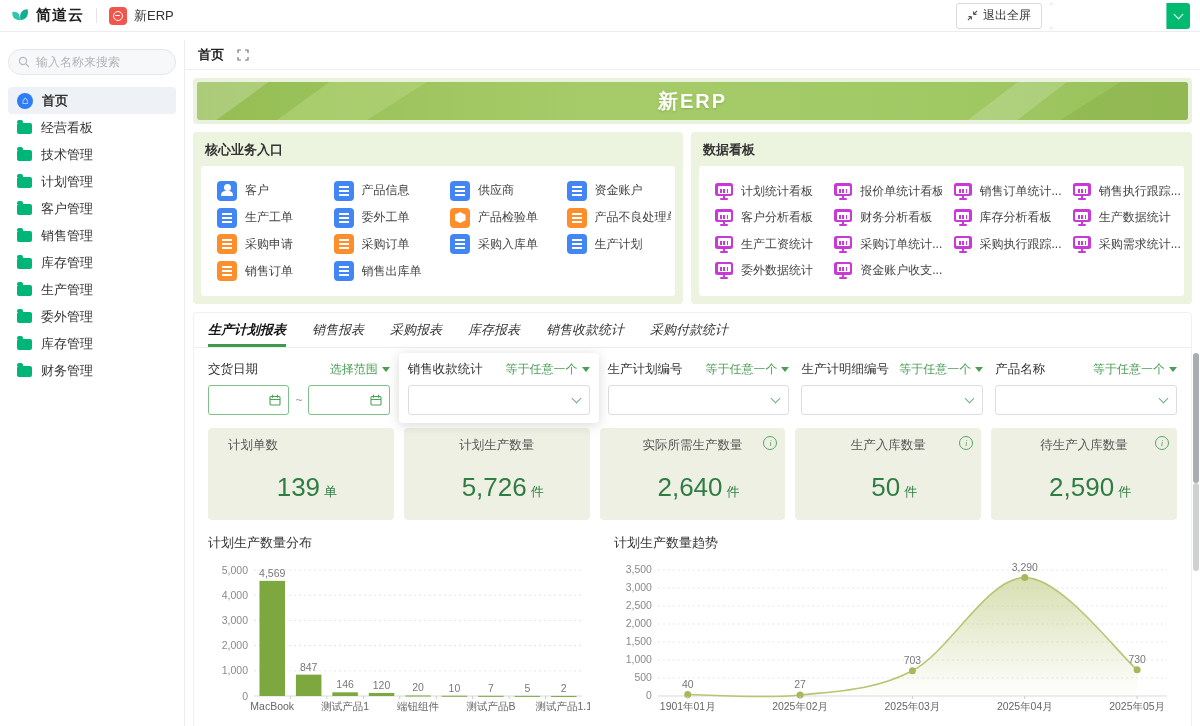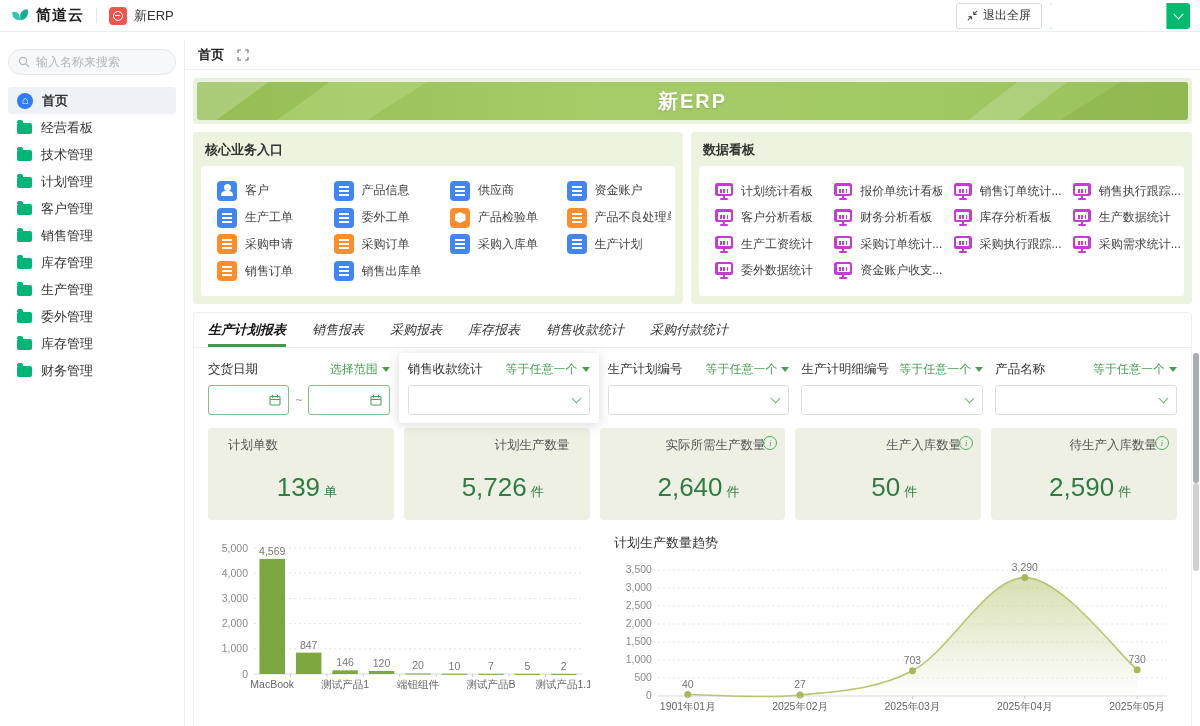--- a/index.html
+++ b/index.html
@@ -88,21 +88,21 @@
   .caret{width:0;height:0;border:4px solid transparent;border-top:5px solid #4a9e55;margin-top:4px;}
   .f-select{height:30px;border:1px solid #dcdee2;border-radius:3px;background:#fff;display:flex;align-items:center;justify-content:flex-end;padding:0 9px;cursor:pointer;}
   .chev-g{width:7px;height:7px;border-right:1.5px solid #74ad7e;border-bottom:1.5px solid #74ad7e;transform:rotate(45deg);margin-top:-3px;}
   .f-dates{display:flex;align-items:center;gap:6px;}
   .f-date{flex:1;height:30px;border:1px solid #7fc08d;border-radius:3px;background:#fff;display:flex;align-items:center;justify-content:flex-end;padding:0 7px;cursor:text;}
   .tilde{color:#9aa0a6;font-size:12px;}
 
   
   .stats{display:flex;gap:10px;padding:4px 14px 0;}
   .stat{flex:1;background:#eef0e4;border-radius:4px;height:92px;position:relative;padding:9px 20px;}
-  .stat-label{font-size:12.5px;color:#555;text-align:right;}
+  .stat-label{font-size:12.5px;color:#555;text-align:center;}
   .stat.align-left .stat-label{text-align:left;}
   .stat-value{position:absolute;left:12px;right:0;top:44px;text-align:center;color:#2f7d43;}
   .stat-value .num{font-size:26px;}
   .stat-value .unit{font-size:13px;margin-left:4px;}
   .info-icon{width:14px;height:14px;border:1px solid #58a862;border-radius:50%;color:#58a862;font-size:9px;line-height:12px;text-align:center;font-style:italic;font-family:"Liberation Serif",serif;cursor:pointer;}
   .stat .info-icon{position:absolute;top:8px;right:8px;}
 
   
   .charts{display:flex;gap:24px;padding:14px 14px 0;}
   .chart-left{flex:0 0 382px;}
@@ -495,20 +495,21 @@
               <div class="stat-value"><span class="num">50</span><span class="unit">件</span></div>
             </div>
             <div class="stat">
               <div class="stat-label">待生产入库数量</div>
               <span class="info-icon">i</span>
               <div class="stat-value"><span class="num">2,590</span><span class="unit">件</span></div>
             </div>
           </div>
         <div class="charts">
           <div class="chart-left">
+            <div class="chart-title">计划生产数量分布</div>
             <div id="barchart"><svg width="382" height="160" viewBox="0 0 382 160">
                   <line x1="46" y1="140" x2="374" y2="140" stroke="#d9dadc" stroke-width="1"></line>
                   <text x="40" y="143.5" text-anchor="end" font-size="10.5" fill="#8a8a8a">0</text>
                   <line x1="46" y1="114.8" x2="374" y2="114.8" stroke="#e4e5e7" stroke-width="1" stroke-dasharray="2,3"></line>
                   <text x="40" y="118.3" text-anchor="end" font-size="10.5" fill="#8a8a8a">1,000</text>
                   <line x1="46" y1="89.6" x2="374" y2="89.6" stroke="#e4e5e7" stroke-width="1" stroke-dasharray="2,3"></line>
                   <text x="40" y="93.1" text-anchor="end" font-size="10.5" fill="#8a8a8a">2,000</text>
                   <line x1="46" y1="64.4" x2="374" y2="64.4" stroke="#e4e5e7" stroke-width="1" stroke-dasharray="2,3"></line>
                   <text x="40" y="67.9" text-anchor="end" font-size="10.5" fill="#8a8a8a">3,000</text>
                   <line x1="46" y1="39.19999999999999" x2="374" y2="39.19999999999999" stroke="#e4e5e7" stroke-width="1" stroke-dasharray="2,3"></line>

